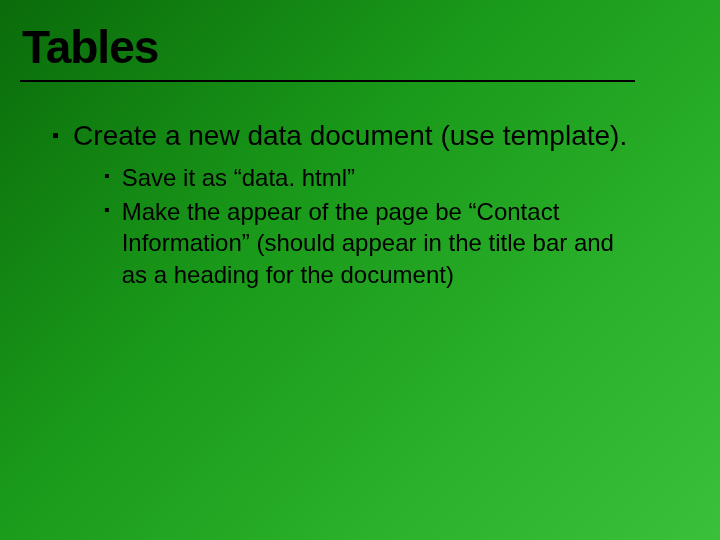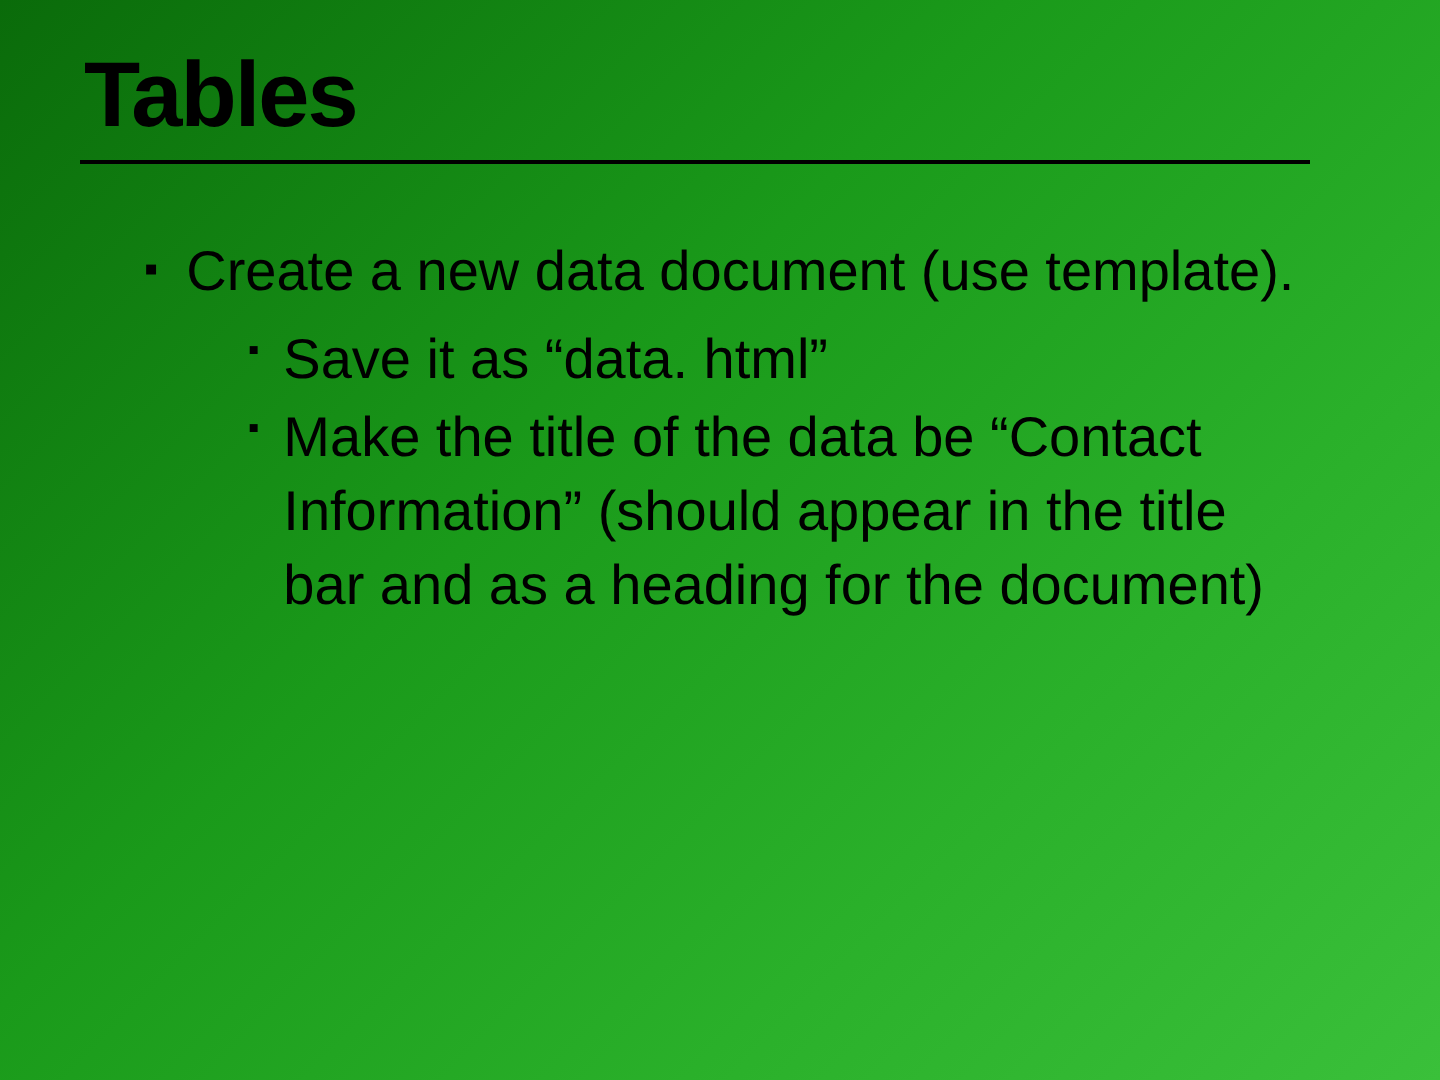--- a/index.html
+++ b/index.html
@@ -11,21 +11,21 @@
       width: 720px;
       height: 540px;
       background: linear-gradient(135deg, #0a6b0a 0%, #1a9a1a 40%, #2ab02a 70%, #3ac03a 100%);
       font-family: Arial, sans-serif;
       overflow: hidden;
       position: relative;
     }
     .slide {
       width: 100%;
       height: 100%;
-      padding: 20px 40px;
+      padding: 20px 20px;
       position: relative;
     }
     .title-block {
       margin-bottom: 10px;
     }
     .title {
       font-size: 46px;
       font-weight: 900;
       color: #000;
       font-family: 'Arial Black', Arial, sans-serif;
@@ -70,21 +70,21 @@
     }
     .level2 .bullet {
       color: #000;
       font-size: 16px;
       margin-right: 12px;
       margin-top: 6px;
       line-height: 1;
     }
     .level2 .text {
       color: #000;
-      font-size: 28px;
+      font-size: 24px;
       line-height: 1.32;
       max-width: 500px;
     }
   </style>
 </head>
 <body>
 
 <div class="slide">
   <div class="title-block">
     <div class="title">Tables</div>
@@ -97,17 +97,17 @@
       <span class="text">Create a new data document (use template).</span>
     </div>
 
     <div class="level2-container">
       <div class="level2">
         <span class="bullet">▪</span>
         <span class="text">Save it as “data. html”</span>
       </div>
       <div class="level2">
         <span class="bullet">▪</span>
-        <span class="text">Make the title of the data be “Contact Information” (should appear in the title bar and as a heading for the document)</span>
+        <span class="text">Make the appear of the page be “Contact Information” (should appear in the title bar and as a heading for the document)</span>
       </div>
     </div>
   </div>
 </div>
 
 </body></html>

